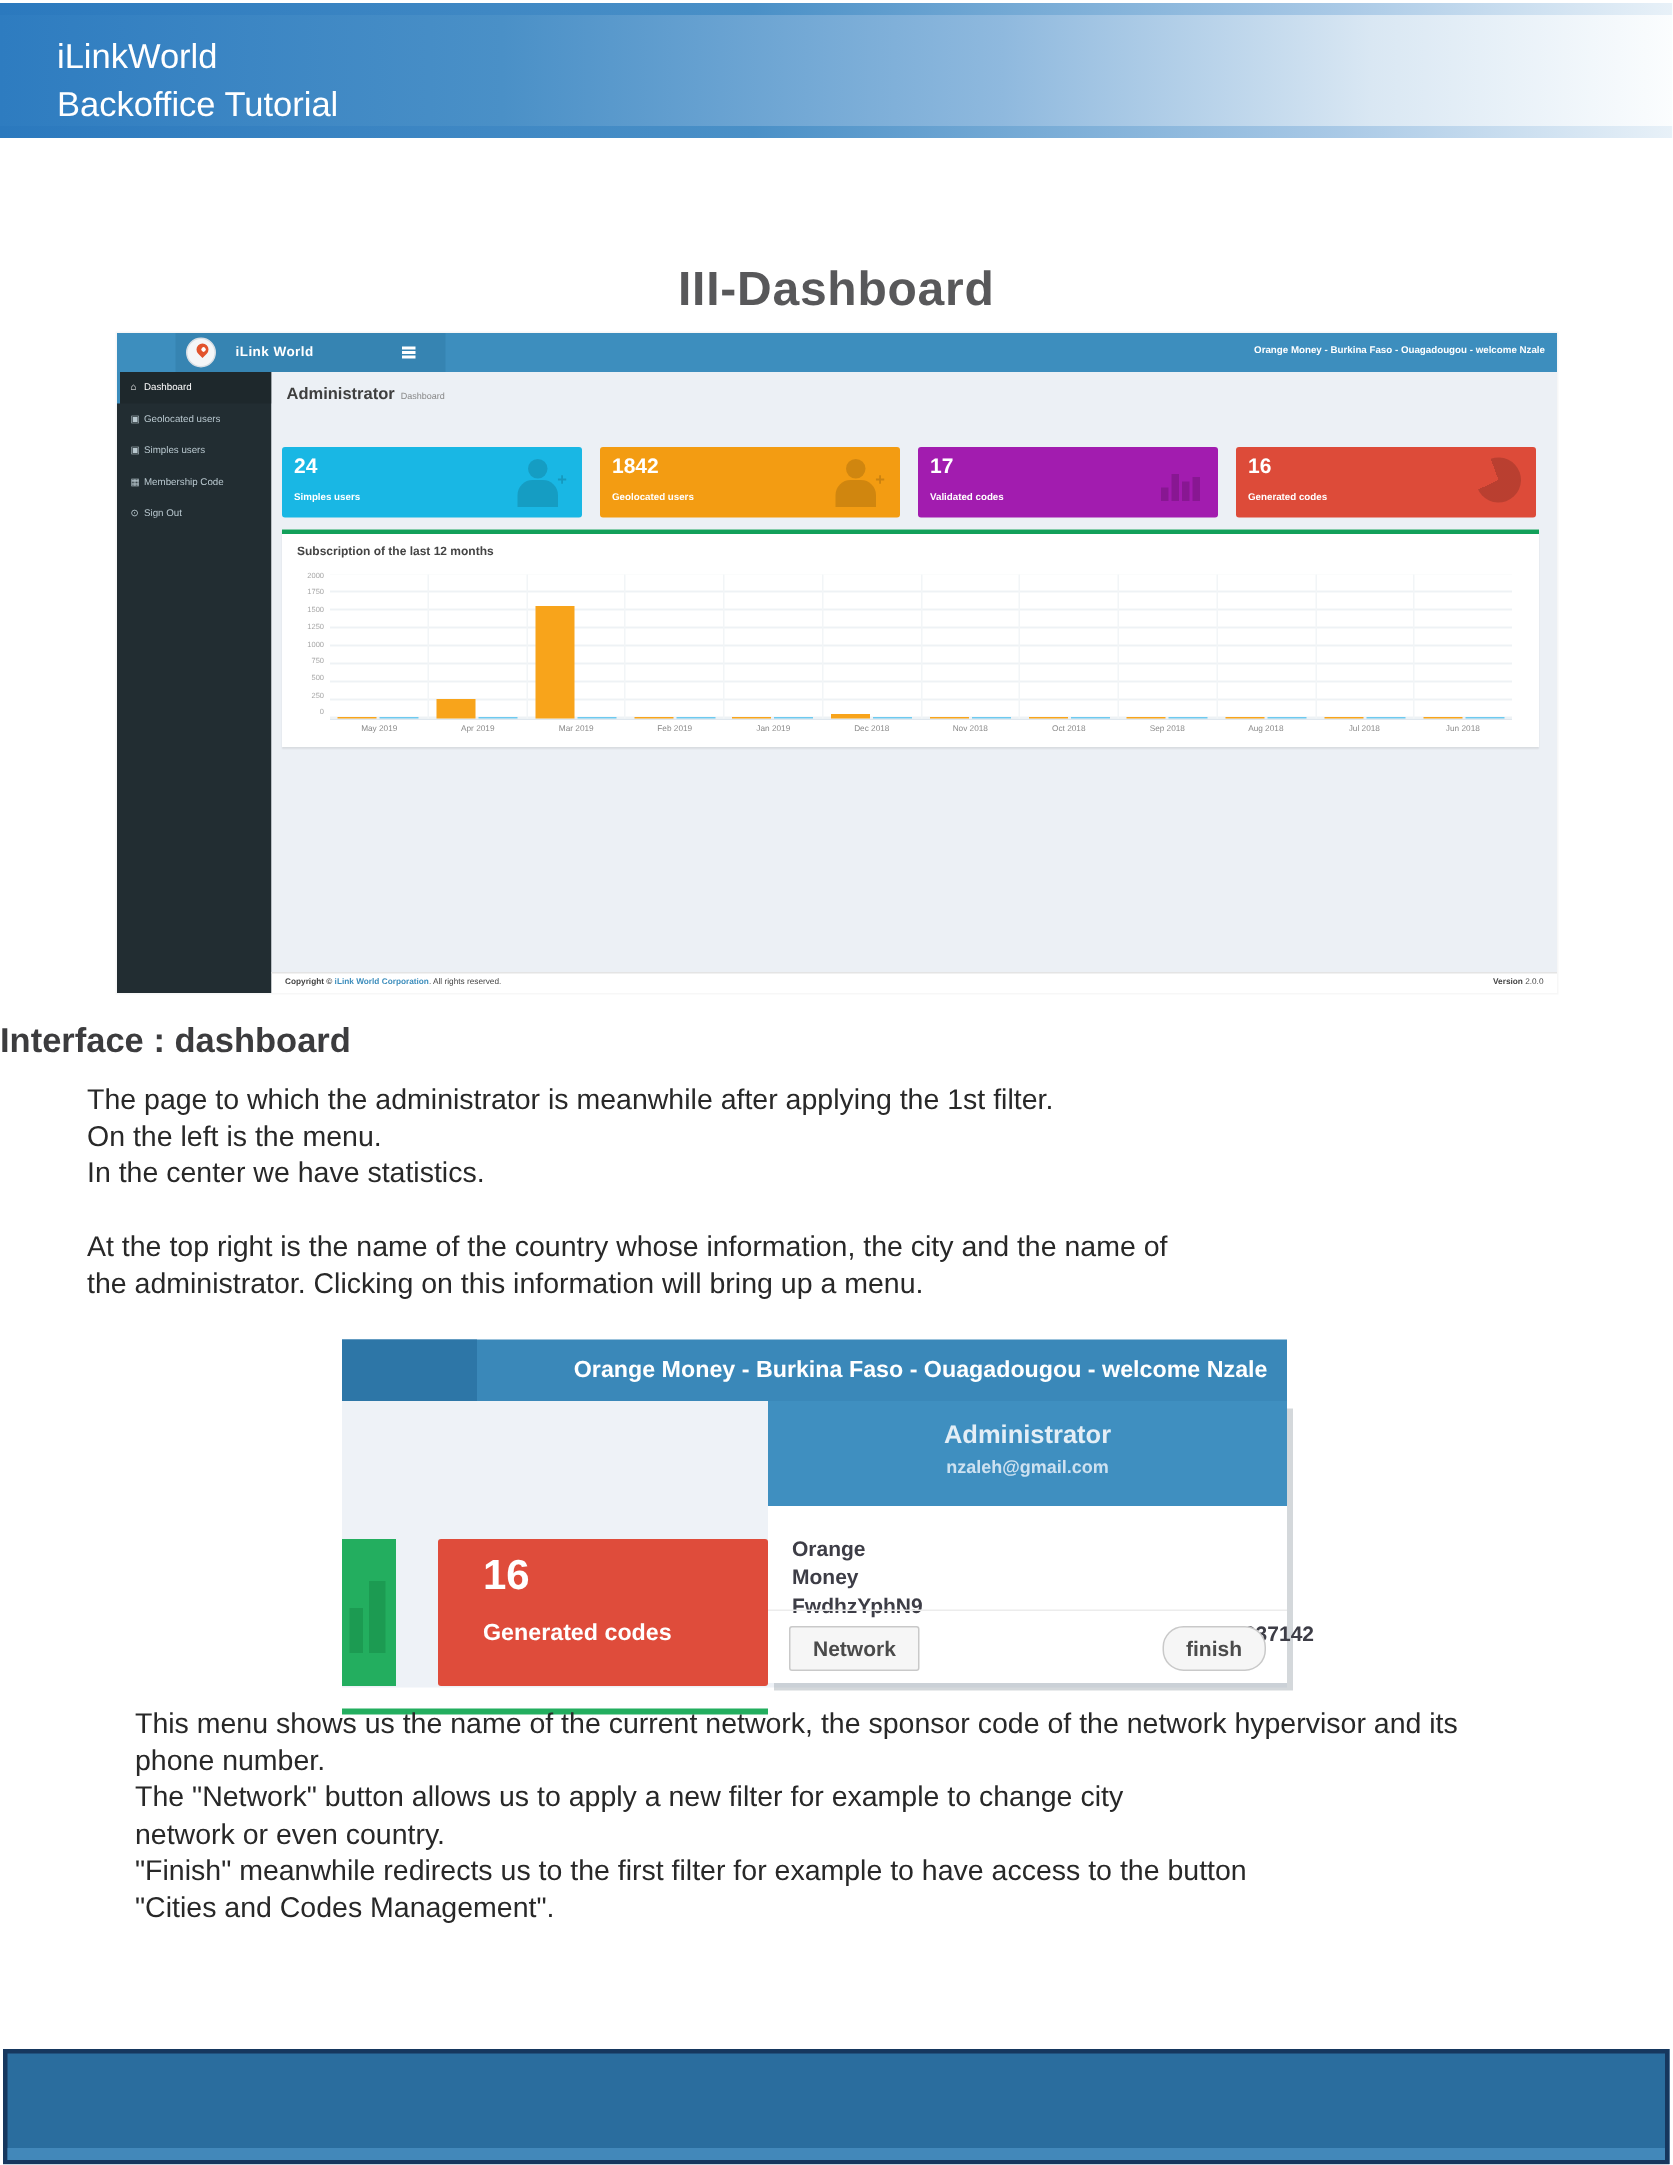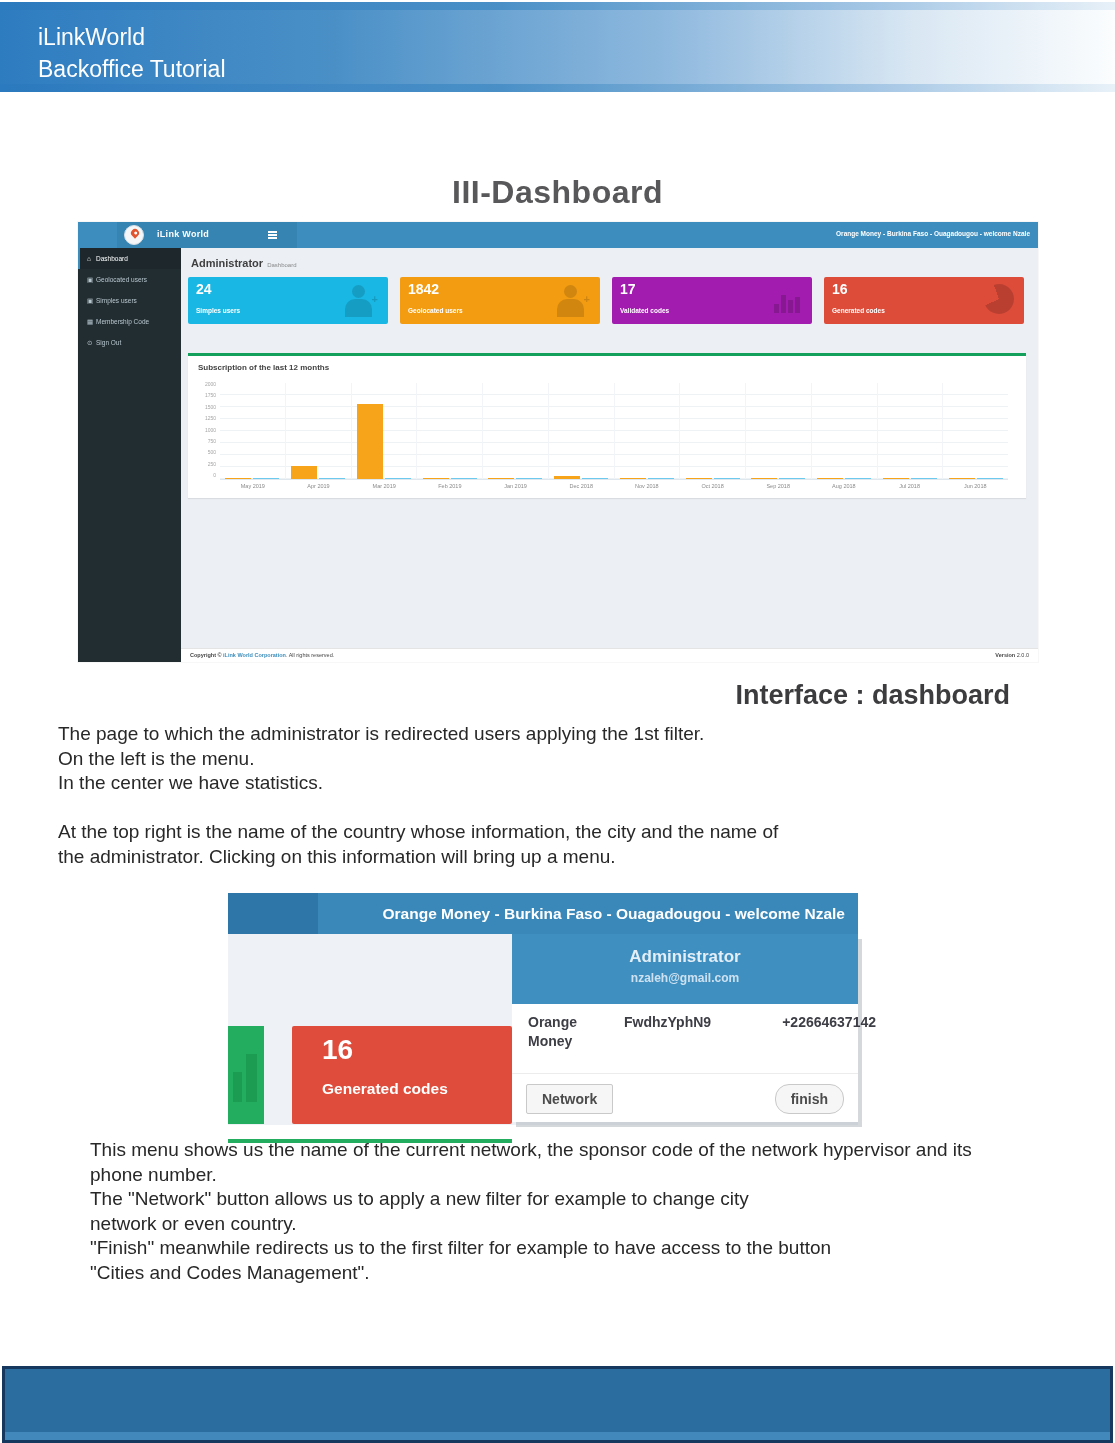--- a/index.html
+++ b/index.html
@@ -37,21 +37,21 @@
   .s1-sidebar{position:absolute;left:0;top:26px;width:103px;height:414px;background:#222d32;}
   .sb-item{height:21px;line-height:21px;padding-left:9px;font-size:6.5px;color:#b8c7ce;cursor:pointer;}
   .sb-item.active{background:#1e282c;color:#fff;border-left:2px solid #3c8dbc;padding-left:7px;}
   .sb-item .ic{display:inline-block;width:9px;font-size:6.5px;}
 
   .s1-main{position:absolute;left:103px;top:26px;width:857px;height:400px;background:#ecf0f5;}
   .s1-head{position:absolute;left:10px;top:5px;}
   .s1-head .t{font-size:11px;font-weight:bold;color:#3f3f3f;}
   .s1-head .s{font-size:6px;color:#888;margin-left:4px;}
 
-  .card{position:absolute;top:29px;width:200px;height:47px;border-radius:2px;overflow:hidden;text-align:right;}
+  .card{position:absolute;top:50px;width:200px;height:47px;border-radius:2px;overflow:hidden;text-align:right;}
   .card .v{position:absolute;left:8px;top:4px;font-size:14px;font-weight:bold;color:#fff;}
   .card .l{position:absolute;left:8px;top:30px;font-size:6.5px;font-weight:bold;color:#fff;}
   .icon-userplus{position:absolute;right:10px;top:8px;width:34px;height:34px;}
   .icon-userplus .hd{position:absolute;left:8px;top:0;width:13px;height:13px;border-radius:50%;background:rgba(0,0,0,.14);}
   .icon-userplus .bd{position:absolute;left:1px;top:14px;width:27px;height:18px;border-radius:10px 10px 0 0;background:rgba(0,0,0,.14);}
   .icon-userplus .pl{position:absolute;right:0;top:8px;font-size:11px;font-weight:bold;color:rgba(0,0,0,.16);}
   .icon-bars{position:absolute;right:12px;top:14px;width:26px;height:22px;display:flex;align-items:flex-end;gap:2px;}
   .icon-bars i{display:block;background:rgba(0,0,0,.16);width:5px;}
   .icon-pie{position:absolute;right:10px;top:7px;width:30px;height:30px;border-radius:50%;
             background:conic-gradient(rgba(0,0,0,.16) 0 265deg,transparent 265deg 360deg);transform:rotate(-20deg);}
@@ -71,22 +71,22 @@
   .chart-xaxis{position:absolute;left:32px;top:127px;width:788px;display:flex;}
   .xlabel{flex:1;text-align:center;font-size:5.5px;color:#8a8a8a;}
 
   .s1-footer{position:absolute;left:103px;top:426px;width:857px;height:14px;background:#fff;border-top:1px solid #e4e4e4;box-sizing:border-box;}
   .s1-footer .left{position:absolute;left:9px;top:3px;font-size:5.5px;color:#444;}
   .s1-footer .left b{font-weight:bold;}
   .s1-footer .left .co{color:#3c8dbc;font-weight:bold;}
   .s1-footer .right{position:absolute;right:9px;top:3px;font-size:5.5px;color:#444;}
 
   
-  .sec-title{position:absolute;top:680px;left:0;width:1010px;text-align:right;
-             font-size:27px;font-weight:bold;color:#3c3c3e;}
+  .sec-title{position:absolute;top:680px;left:0;width:1010px;text-align:left;
+             font-size:23px;font-weight:bold;color:#3c3c3e;}
   .para{position:absolute;font-size:19px;line-height:24.6px;color:#282828;}
   .para p{margin:0;}
   .p1{left:58px;top:722px;}
   .p2{left:58px;top:820px;}
   .p3{left:90px;top:1138px;}
 
   
   .shot2{position:absolute;left:228px;top:893px;width:630px;height:247px;}
   .s2-bar{position:absolute;left:0;top:0;width:630px;height:41px;background:#3a88b9;}
   .s2-bar .darkseg{position:absolute;left:0;top:0;width:90px;height:41px;background:#2d76a7;}
@@ -99,22 +99,22 @@
   .s2-red{position:absolute;left:64px;top:92px;width:220px;height:98px;background:#df4c3b;border-radius:2px;}
   .s2-red .v{position:absolute;left:30px;top:8px;font-size:28px;font-weight:bold;color:#fff;}
   .s2-red .l{position:absolute;left:30px;top:54px;font-size:15.5px;font-weight:bold;color:#fff;}
   .s2-line{position:absolute;left:0;top:205px;width:284px;height:4px;background:#23ae5f;}
 
   .s2-panel{position:absolute;left:284px;top:41px;width:346px;height:188px;background:#fff;
             box-shadow:4px 5px 0 rgba(160,168,176,.45);}
   .s2-ph{position:absolute;left:0;top:0;width:346px;height:70px;background:#3f8fc0;text-align:center;}
   .s2-ph .t{margin-top:13px;font-size:17px;font-weight:bold;color:#e3eef6;}
   .s2-ph .e{margin-top:4px;font-size:12px;font-weight:bold;color:#cde1f0;}
-  .s2-row{position:absolute;left:0;top:66px;width:380px;height:69px;box-sizing:border-box;
-          padding:13px 16px 0 16px;display:flex;cursor:pointer;}
+  .s2-row{position:absolute;left:0;top:76px;width:380px;height:69px;box-sizing:border-box;
+          padding:13px 16px 0 16px;display:flex;cursor:pointer;flex-direction:column;}
   .s2-row .c{font-size:14px;font-weight:bold;color:#3d3d46;line-height:19px;}
   .s2-row .c1{width:96px;}
   .s2-row .c2{width:118px;}
   .s2-row .c3{flex:1;text-align:right;}
   .s2-div{position:absolute;left:0;top:139px;width:346px;height:1px;background:#ececec;}
   .s2-pf{position:absolute;left:0;top:140px;width:346px;height:48px;}
   .btn{position:absolute;top:10px;padding:6px 15px;font-size:14px;font-weight:bold;color:#4b4b4b;
        background:#f6f6f6;border:1px solid #c9c9c9;border-radius:2px;cursor:pointer;
        font-family:"Liberation Sans",sans-serif;}
   .btn.network{left:14px;}
@@ -294,21 +294,21 @@
 
     <div class="s1-footer">
       <div class="left"><b>Copyright © </b><span class="co">iLink World Corporation</span><span>. All rights reserved.</span></div>
       <div class="right"><b>Version</b><span> 2.0.0</span></div>
     </div>
   </div>
 
   <div class="sec-title">Interface : dashboard</div>
 
   <div class="para p1">
-    <p>The page to which the administrator is redirected users applying the 1st filter.</p>
+    <p>The page to which the administrator is meanwhile after applying the 1st filter.</p>
     <p>On the left is the menu.</p>
     <p>In the center we have statistics.</p>
   </div>
   <div class="para p2">
     <p>At the top right is the name of the country whose information, the city and the name of</p>
     <p> the administrator. Clicking on this information will bring up a menu.</p>
   </div>
 
   <div class="shot2">
     <div class="s2-bar">

